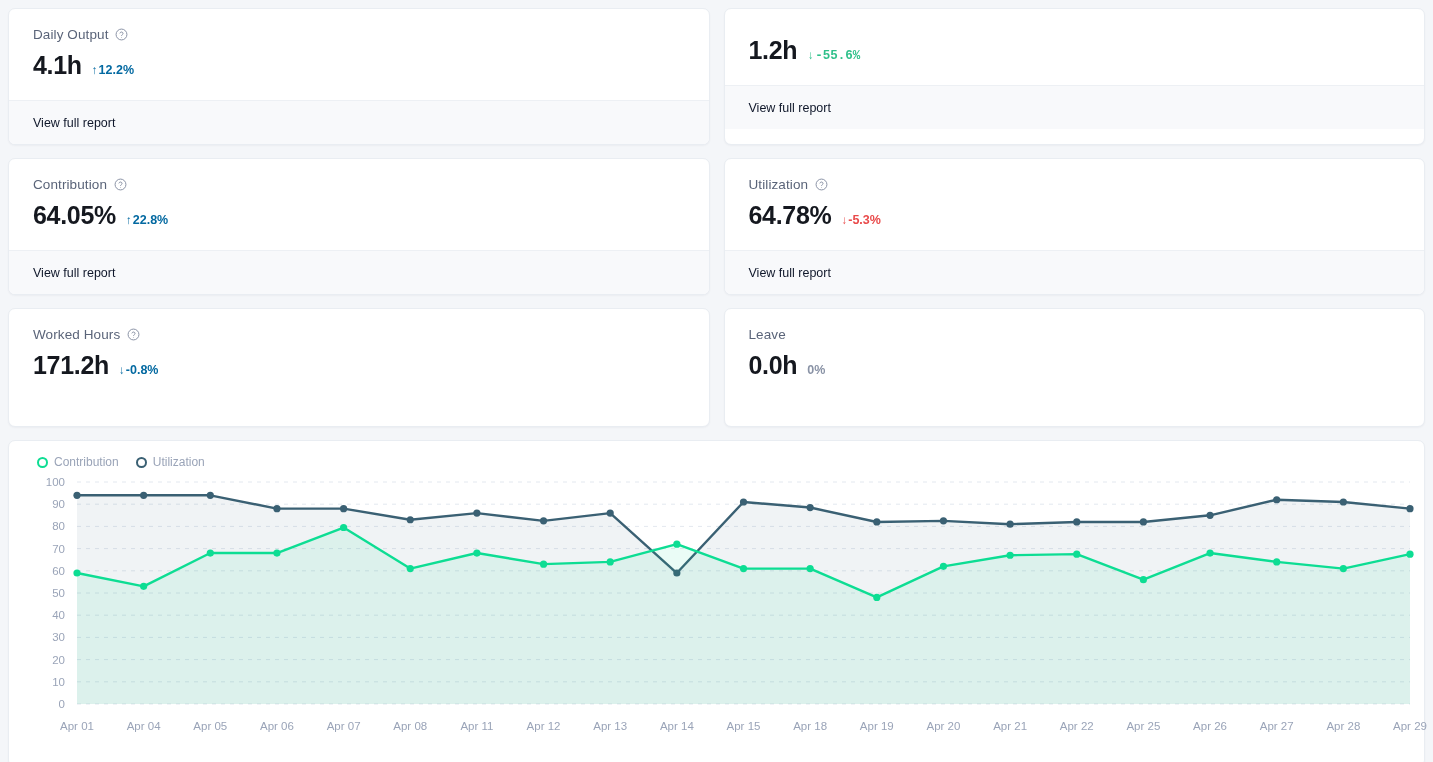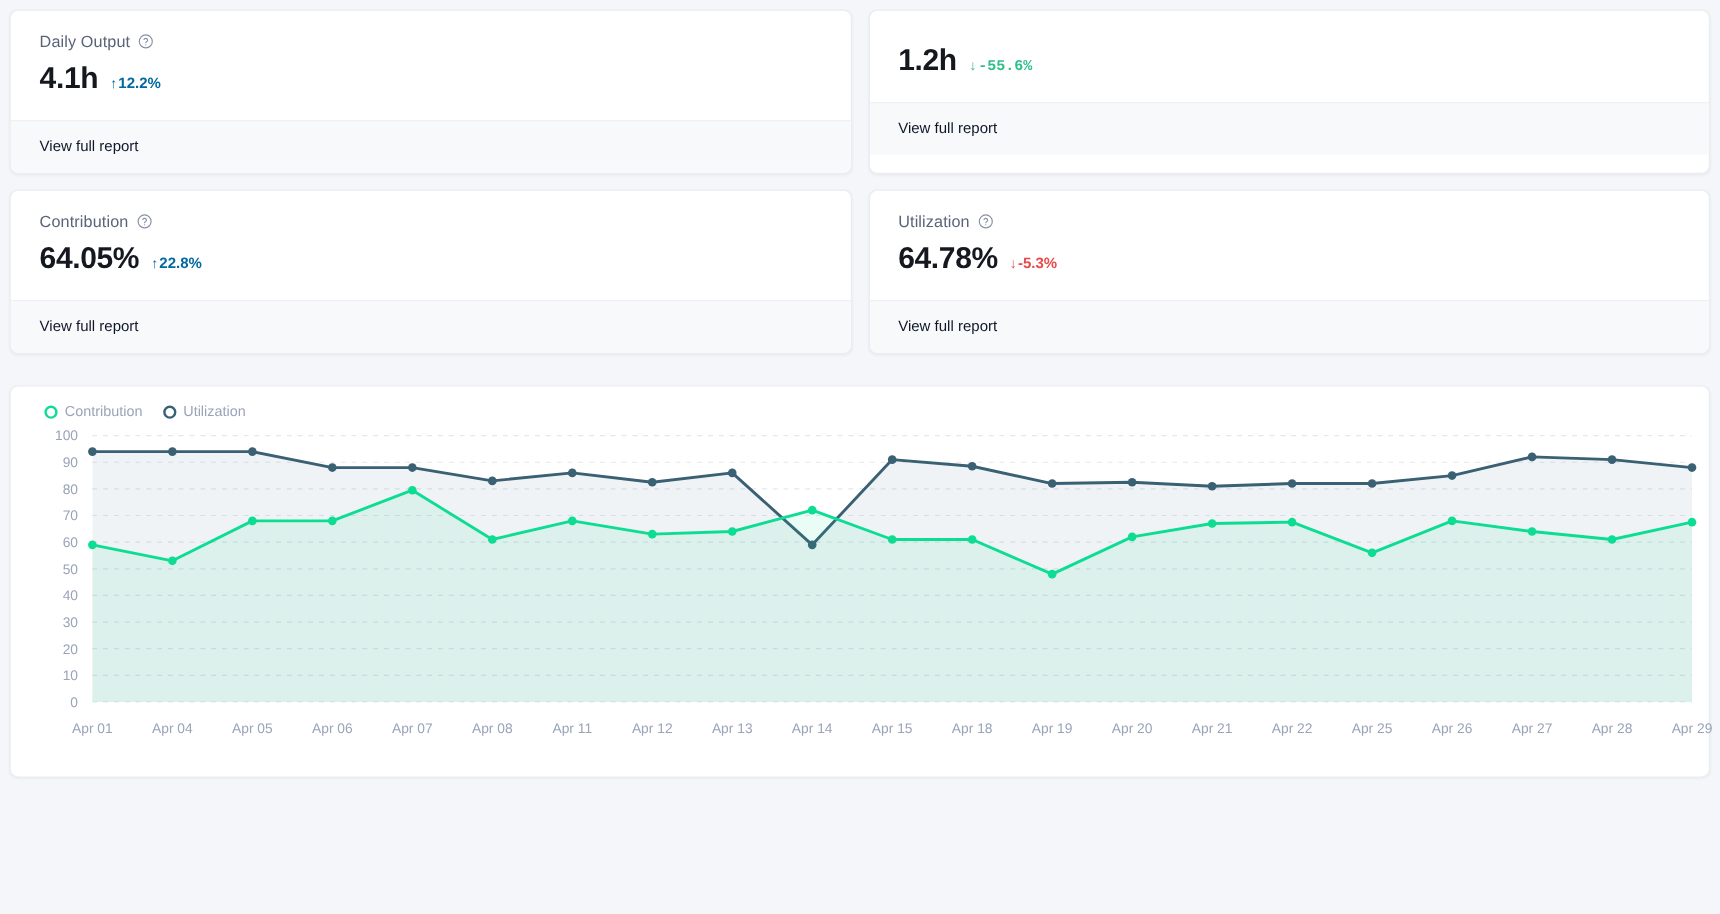--- a/index.html
+++ b/index.html
@@ -155,21 +155,50 @@
           <span class="metric-delta delta-neg"><span class="delta-arrow">↓</span><span>-5.3%</span></span>
         </div>
       </div>
       <div class="card-footer">
         <a class="footer-link">View full report</a>
       </div>
     </div>
   </div>
 
   <div class="row">
-
+    <div class="card no-footer">
+      <div class="card-body">
+        <div class="card-title-row">
+          <span class="card-title">Worked Hours</span>
+          <span class="info-icon">
+            <svg width="13" height="13" viewBox="0 0 24 24" fill="none" stroke="#8890a4" stroke-width="1.8">
+              <circle cx="12" cy="12" r="10"></circle>
+              <path d="M9.2 9.2a2.9 2.9 0 0 1 5.6 1c0 1.9-2.8 2.3-2.8 3.8" stroke-linecap="round"></path>
+              <circle cx="12" cy="17.3" r="0.9" fill="#8890a4" stroke="none"></circle>
+            </svg>
+          </span>
+        </div>
+        <div class="metric-row">
+          <span class="metric-value">171.2h</span>
+          <span class="metric-delta delta-muted"><span class="delta-arrow">↓</span><span>-0.8%</span></span>
+        </div>
+      </div>
+    </div>
+
+    <div class="card no-footer">
+      <div class="card-body">
+        <div class="card-title-row">
+          <span class="card-title">Leave</span>
+        </div>
+        <div class="metric-row">
+          <span class="metric-value">0.0h</span>
+          <span class="metric-delta delta-flat">0%</span>
+        </div>
+      </div>
+    </div>
   </div>
 
   <div class="chart-card">
     <div class="legend">
       <div class="legend-item">
         <span class="legend-ring" id="lring0" style="border-color: rgb(13, 221, 147);"></span>
         <span class="legend-label">Contribution</span>
       </div>
       <div class="legend-item">
         <span class="legend-ring" id="lring1" style="border-color: rgb(58, 96, 115);"></span>

